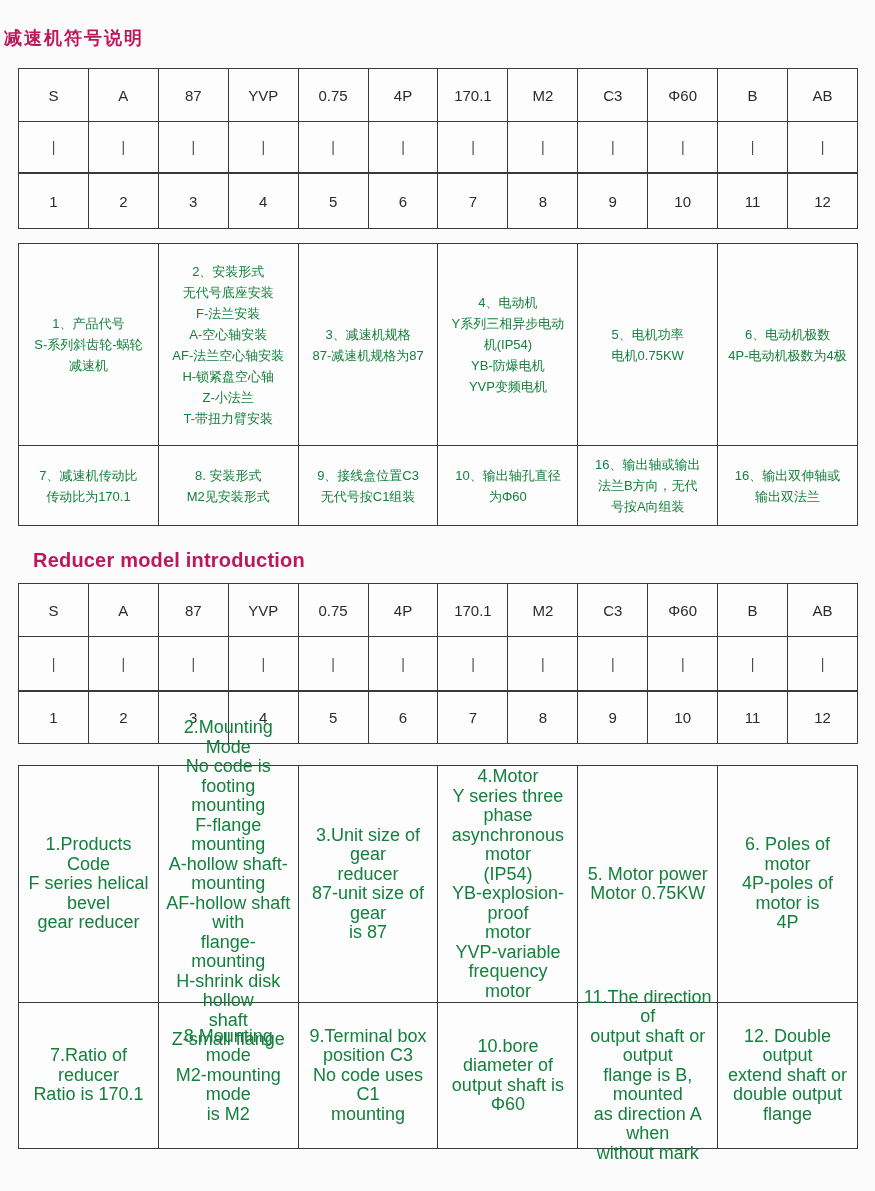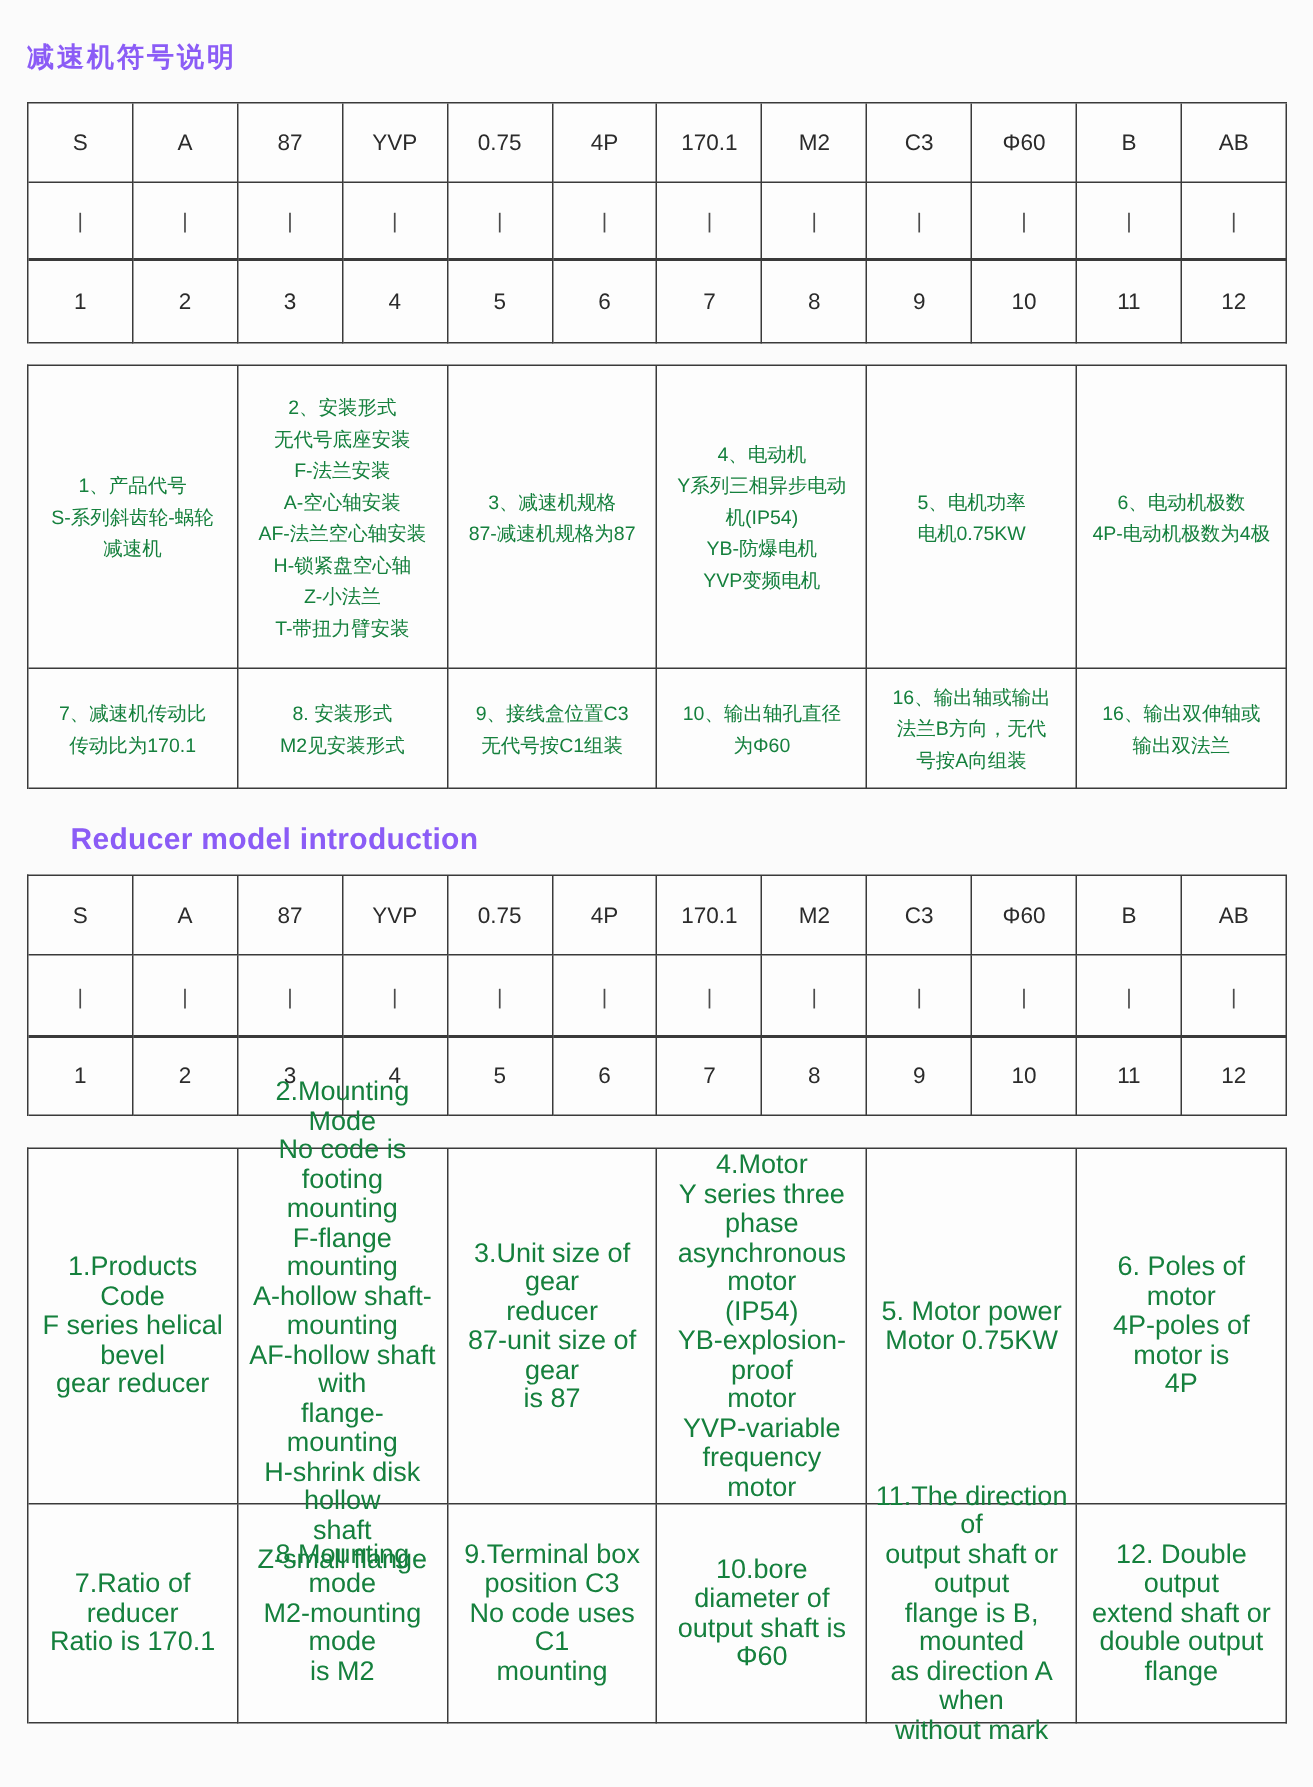--- a/index.html
+++ b/index.html
@@ -12,22 +12,22 @@
     font-family: "Liberation Sans", "DejaVu Sans", sans-serif;
     color: #2e2e2e;
   }
   .page {
     position: relative;
     width: 875px;
     height: 1191px;
   }
   .section-title {
     position: absolute;
-    left: 18px;
-    color: #8b5cf6;
+    left: 4px;
+    color: #be185d;
   }
   .title-cn {
     top: 26px;
     font-size: 18px;
     font-weight: 600;
     letter-spacing: 2px;
   }
   .title-en {
     top: 549px;
     font-size: 20px;

